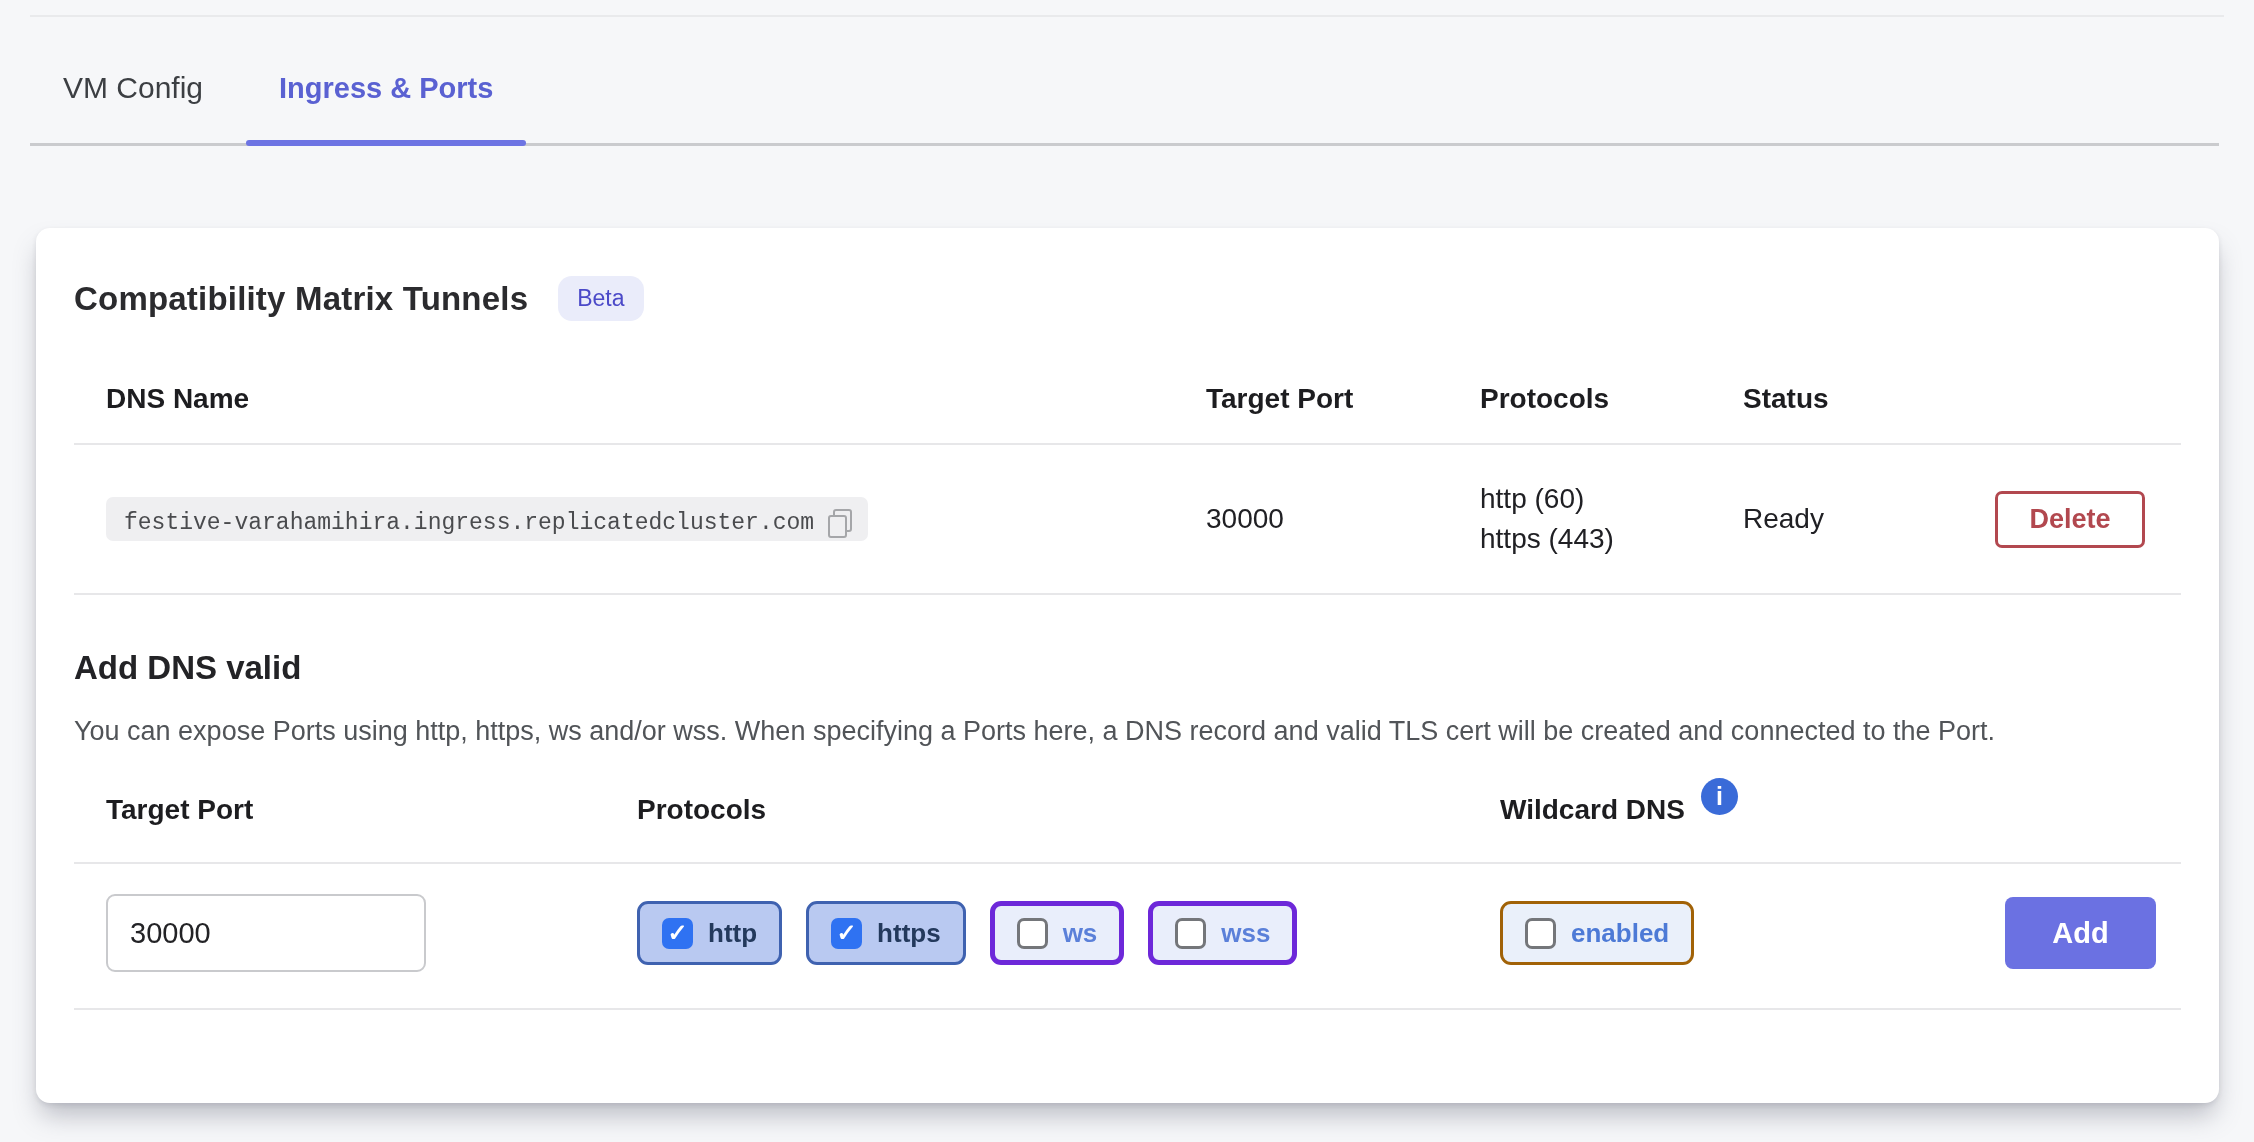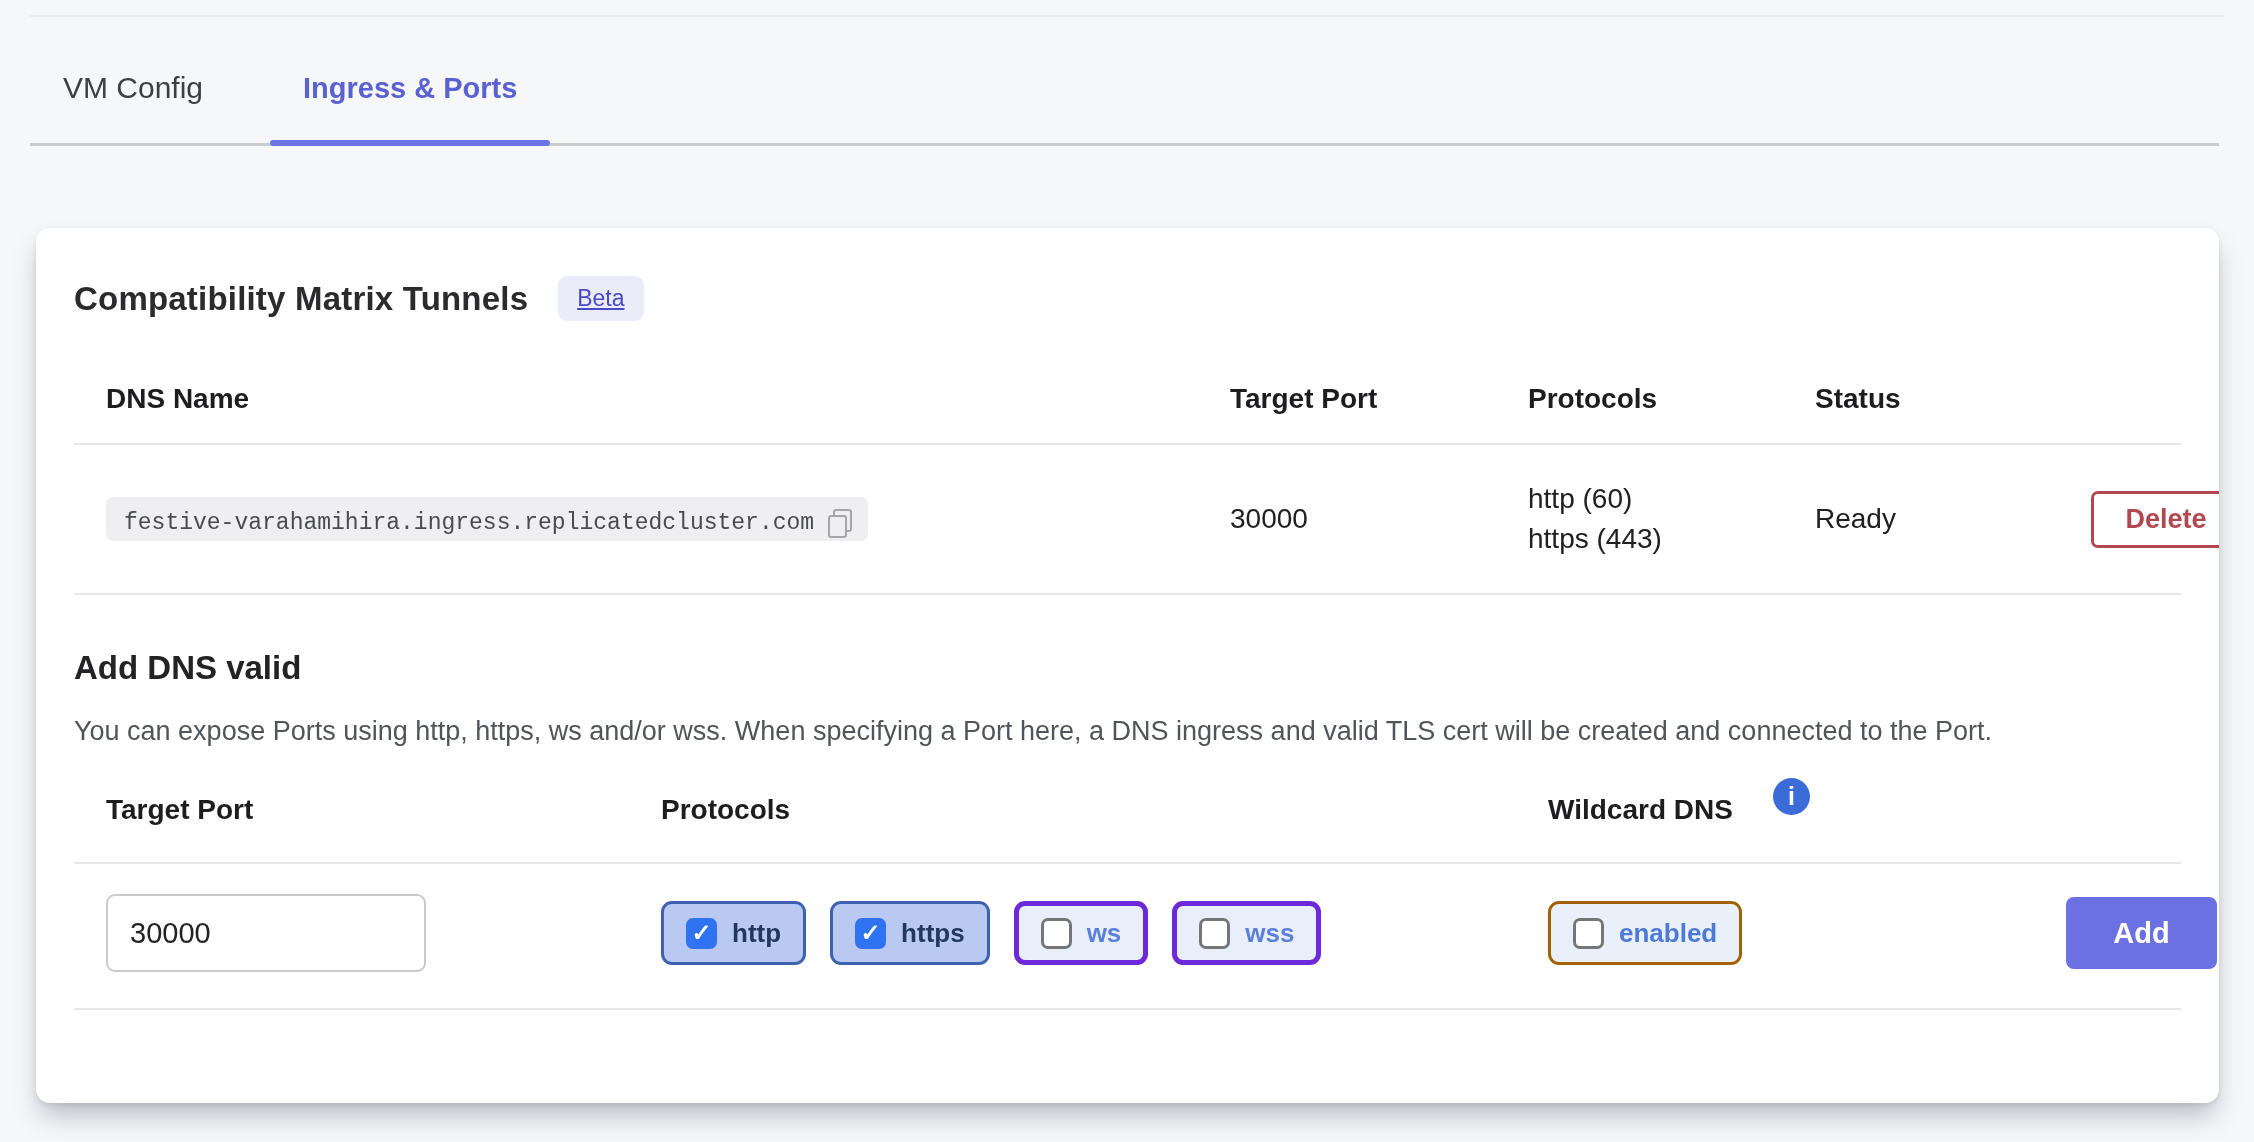--- a/index.html
+++ b/index.html
@@ -1,15 +1,15 @@
 <!DOCTYPE html>
 <html><head>
 <meta charset="utf-8">
 <style>
-  * { box-sizing: border-box; margin: 0; padding: 0; gap: 24px; }
+  * { box-sizing: border-box; margin: 0; padding: 0; }
   html, body { width: 2254px; height: 1142px; }
   body {
     position: relative;
     background: #f6f7f9;
     font-family: "Liberation Sans", sans-serif;
     color: #202024;
     overflow: hidden;
   }
   .top-hairline {
     position: absolute; top: 15px; left: 30px; right: 30px;
@@ -51,21 +51,21 @@
     overflow: hidden;
   }
   .card-header {
     display: flex; align-items: center; gap: 30px;
     padding: 48px 38px 0;
   }
   .card-title { font-size: 33px; font-weight: 700; color: #2b2b2e; letter-spacing: 0.2px; }
   .badge {
     background: #eaecfa; color: #4b49c8;
     font-size: 23px; font-weight: 400;
-    padding: 9px 19px; border-radius: 9px; text-decoration: underline;
+    padding: 9px 19px; border-radius: 14px;
   }
   
   .tbl-head, .tbl-row {
     margin: 0 38px;
     display: grid;
     grid-template-columns: 1132px 274px 263px 252px 1fr;
     align-items: center;
   }
   .tbl-head {
     margin-top: 26px;
@@ -222,21 +222,21 @@
       <div>http (60)</div>
       <div>https (443)</div>
     </div>
     <div class="td">Ready</div>
     <div class="td">
       <button class="delete-btn">Delete</button>
     </div>
   </div>
 
   <div class="section-heading">Add DNS valid</div>
-  <p class="section-desc">You can expose Ports using http, https, ws and/or wss. When specifying a Port here, a DNS ingress and valid TLS cert will be created and connected to the Port.</p>
+  <p class="section-desc">You can expose Ports using http, https, ws and/or wss. When specifying a Ports here, a DNS record and valid TLS cert will be created and connected to the Port.</p>
 
   <div class="form-labels">
     <div class="flabel first">Target Port</div>
     <div class="flabel">Protocols</div>
     <div class="flabel">
       <span>Wildcard DNS</span>
       <span class="info-icon">i</span>
     </div>
     <div class="flabel"></div>
   </div>

